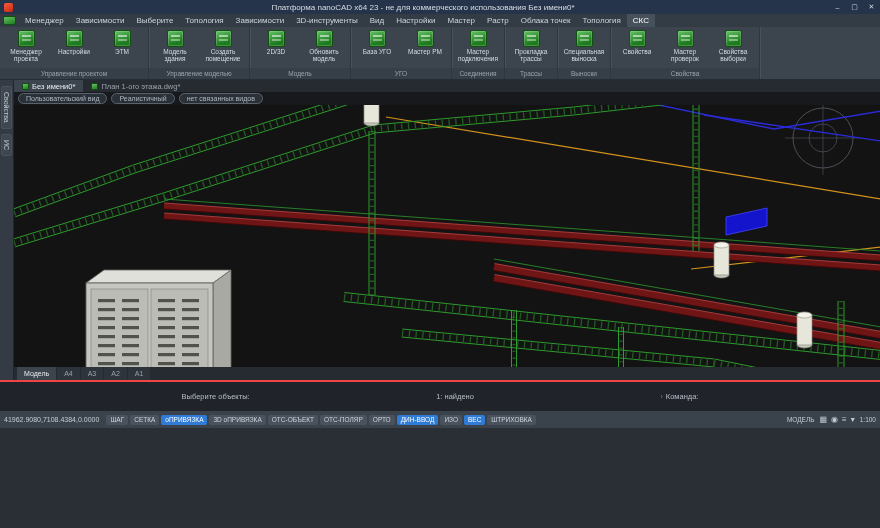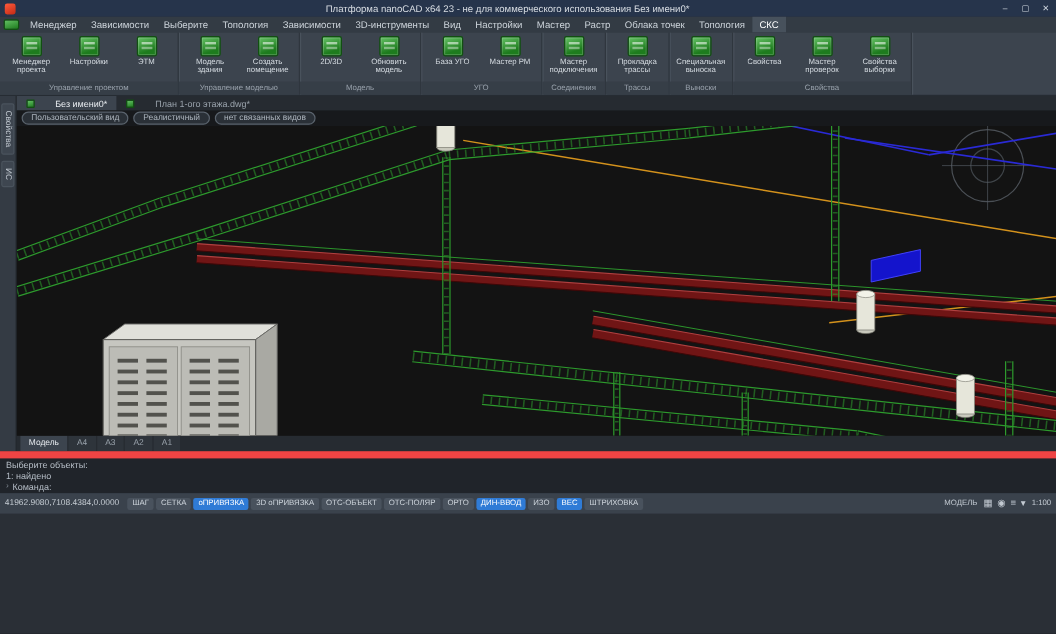--- a/index.html
+++ b/index.html
@@ -36,38 +36,38 @@
 
   
   .mainrow{flex:1;display:flex;min-height:0}
   .leftstrip{width:13px;background:#343b44;border-right:1px solid #21262c;display:flex;
     flex-direction:column;align-items:center;padding-top:6px;gap:5px}
   .vtab{writing-mode:vertical-rl;font-size:7px;color:#c2c9d1;background:#3e4650;
     border:1px solid #4a535d;border-radius:2px;padding:5px 1px}
   .rightcol{flex:1;display:flex;flex-direction:column;min-width:0}
 
   .doctabs{height:12px;background:#262b31;display:flex;align-items:stretch;font-size:7.5px}
-  .dtab{display:flex;align-items:center;gap:17px;padding:0 8px;color:#99a2ab;white-space:nowrap}
+  .dtab{display:flex;align-items:center;gap:3px;padding:0 8px;color:#99a2ab;white-space:nowrap}
   .dtab.active{background:#3c444e;color:#e8ecf0}
   .dicon{width:7px;height:7px;border-radius:1px;background:linear-gradient(160deg,#66c266,#1e7c1e);border:1px solid #115011;box-sizing:border-box}
 
   .pillsrow{height:13px;background:#17191c;display:flex;align-items:center;gap:4px;padding:0 4px}
   .pill{border:1px solid #5a636d;border-radius:6px;background:#2a3037;color:#aeb6bf;
     font-size:7px;line-height:9px;padding:0 7px;white-space:nowrap}
 
   .viewport{flex:1;position:relative;background:#131313;overflow:hidden}
   .viewport svg{display:block}
 
   .sheettabs{height:13px;background:#262b31;display:flex;align-items:stretch;font-size:7px;padding-left:3px}
   .stab{display:flex;align-items:center;padding:0 7px;margin-right:1px;color:#9aa3ac;background:#2e343b}
   .stab.active{background:#3c444e;color:#e8ecf0}
 
   
-  .cmd{height:27px;background:#20242a;border-top:6px solid #ef4444;display:flex;
-    flex-direction:column;justify-content:space-evenly;padding:1px 0;font-size:7.5px;color:#b6bec7}
+  .cmd{height:27px;background:#20242a;border-top:2px solid #ef4444;display:flex;
+    flex-direction:row;justify-content:space-evenly;padding:1px 0;font-size:7.5px;color:#b6bec7}
   .cmdline{display:flex;align-items:center;gap:3px;padding:0 5px;white-space:nowrap}
   .cmdprompt-icon{color:#7c848d;font-size:7px}
 
   
   .statusbar{height:17px;background:#3a424c;display:flex;align-items:center;gap:2px;
     padding:0 4px;font-size:6.5px;color:#ced5dc}
   .coords{font-size:7px;color:#c6cdd4;margin-right:5px;white-space:nowrap}
   .toggle{background:#49525d;border-radius:2px;padding:1.5px 4px;white-space:nowrap}
   .toggle.active{background:#2f7bd6;color:#fff}
   .statusright{margin-left:auto;display:flex;align-items:center;gap:5px;color:#c3cad2}

